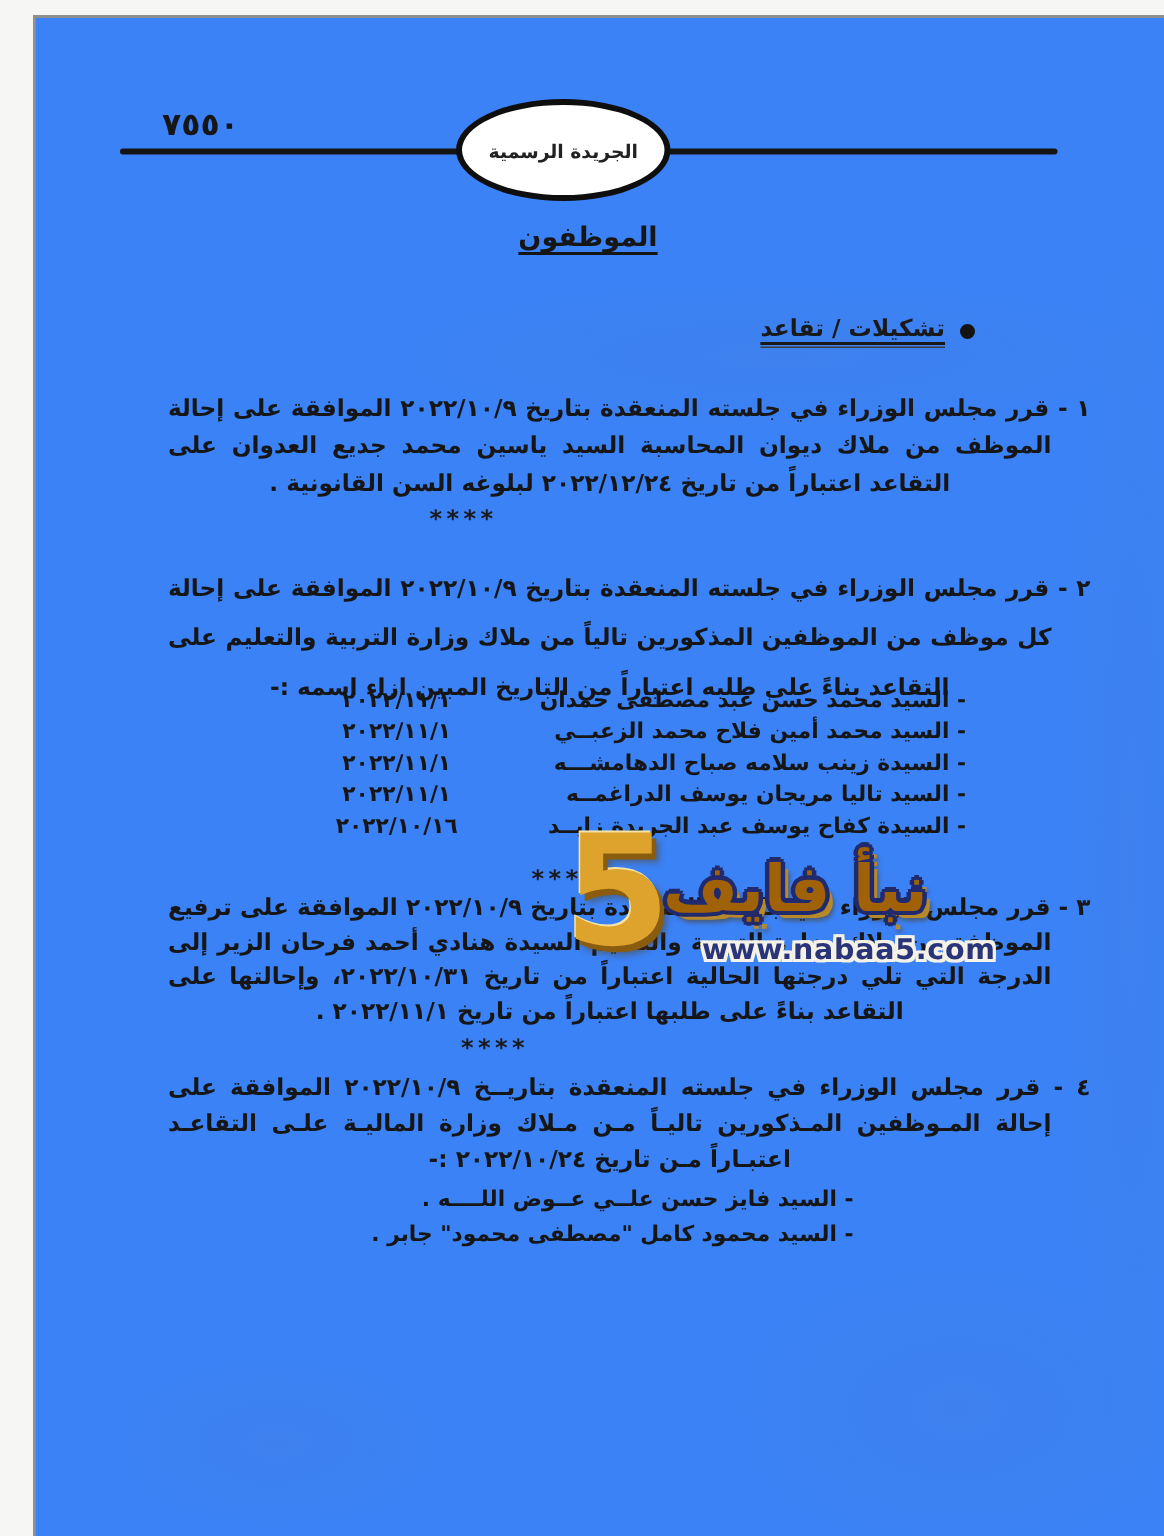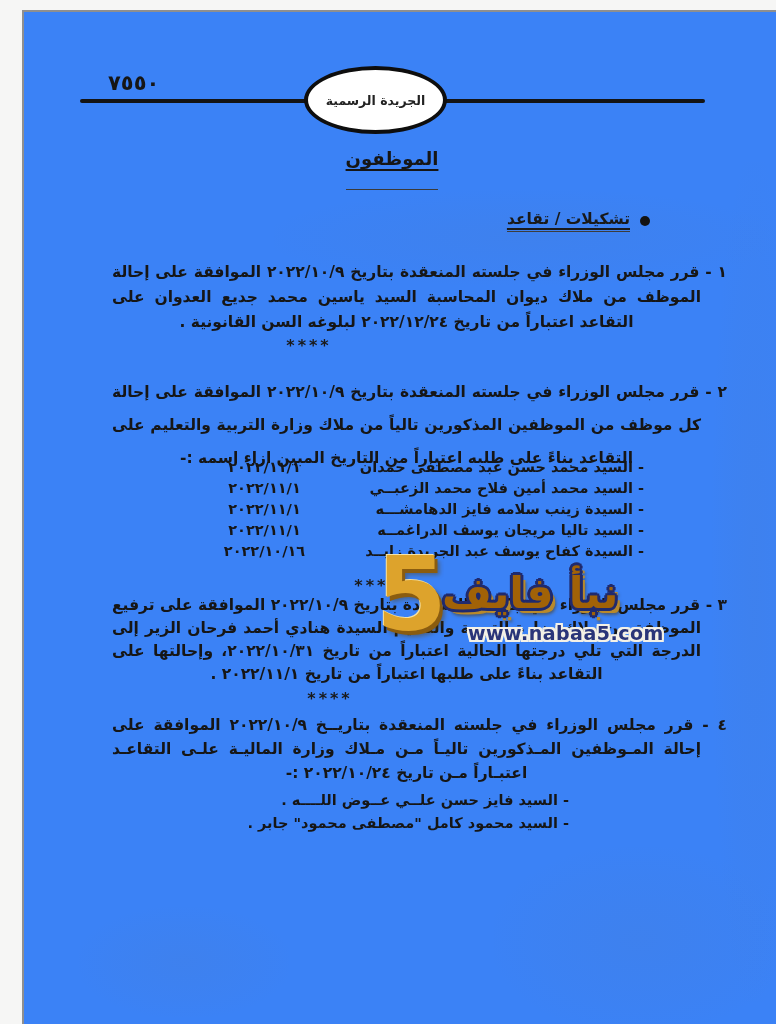--- a/index.html
+++ b/index.html
@@ -36,21 +36,21 @@
   }
   .masthead-oval span { font-size:12.5px; direction:rtl; color:#222;font-weight:bold; }
   .section-title-wrap {
     position:absolute; left:0; right:0; top:136px;
     text-align:center; transform:translateX(-15px);
   }
   .section-title-wrap span {
     display:inline-block;
     font-size:18px; font-weight:bold; direction:rtl;
     text-decoration:underline; text-decoration-thickness:2px; text-underline-offset:4px;
-    border-bottom:1.5px solid #3a3a3a; padding-bottom:20px;
+    border-bottom:1.5px solid #3a3a3a; padding-bottom:0;
   }
   
   .subsection {
     position:absolute; right:140px; top:198px;
     direction:rtl; display:flex; align-items:center; gap:10px;
   }
   .bullet-dot {
     width:10px; height:10px; border-radius:50%; background:#101010;
     display:inline-block; flex:0 0 auto;
   }
@@ -156,21 +156,21 @@
   <div class="retirees">
     <div class="retiree-row">
       <span class="retiree-name">- السيد محمد حسن عبد مصطفى حمدان</span>
       <span class="retiree-date">٢٠٢٢/١١/١</span>
     </div>
     <div class="retiree-row">
       <span class="retiree-name">- السيد محمد أمين فلاح محمد الزعبــي</span>
       <span class="retiree-date">٢٠٢٢/١١/١</span>
     </div>
     <div class="retiree-row">
-      <span class="retiree-name">- السيدة زينب سلامه فايز الدهامشـــه</span>
+      <span class="retiree-name">- السيدة زينب سلامه صباح الدهامشـــه</span>
       <span class="retiree-date">٢٠٢٢/١١/١</span>
     </div>
     <div class="retiree-row">
       <span class="retiree-name">- السيد تاليا مريجان يوسف الدراغمــه</span>
       <span class="retiree-date">٢٠٢٢/١١/١</span>
     </div>
     <div class="retiree-row">
       <span class="retiree-name">- السيدة كفاح يوسف عبد الجريدة زايــد</span>
       <span class="retiree-date">٢٠٢٢/١٠/١٦</span>
     </div>

